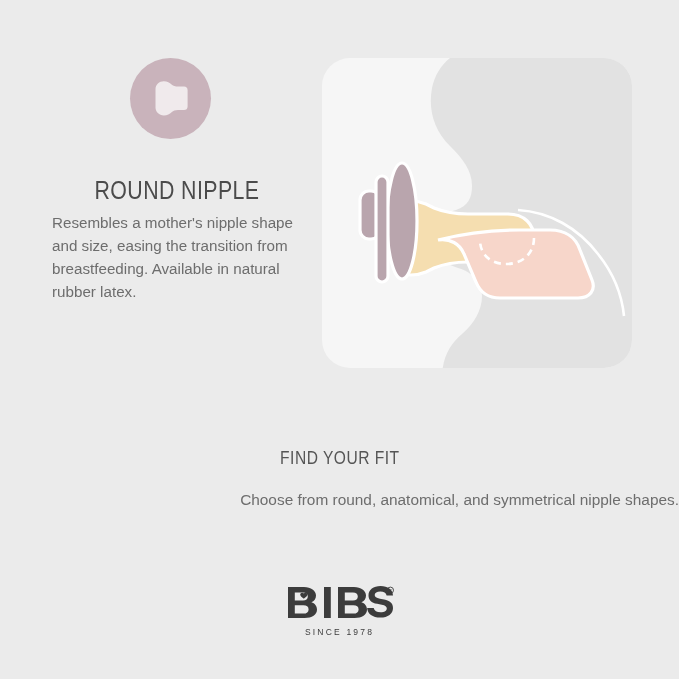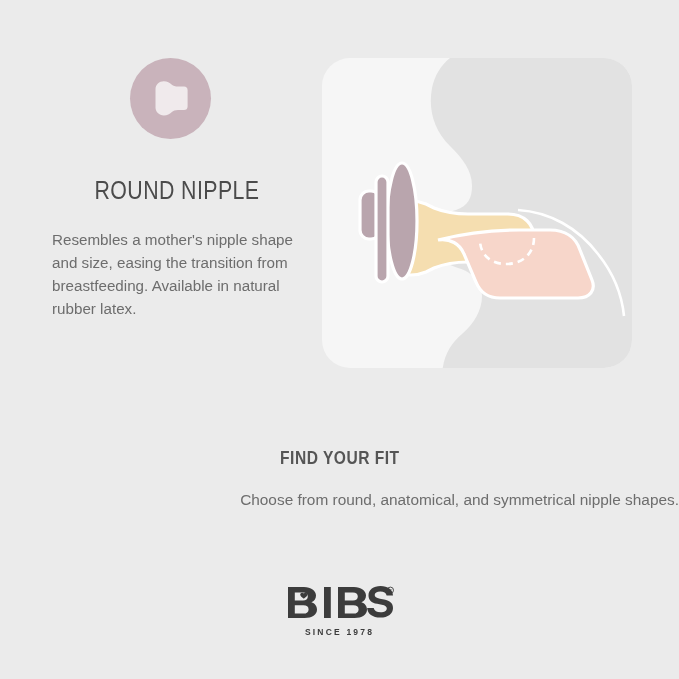--- a/index.html
+++ b/index.html
@@ -54,21 +54,21 @@
     letter-spacing: 0.5px;
     color: #4b4b4b;
     font-weight: 300;
     font-stretch: condensed;
     transform: scaleX(0.82);
     transform-origin: center top;
     white-space: nowrap;
   }
 
   .feature-desc {
-    margin-top: 22px;
+    margin-top: 5px;
     font-size: 15.2px;
     line-height: 1.52;
     color: #6d6d6d;
     font-weight: 300;
     width: 242px;
   }
 
   
   .illus-card {
     position: absolute;
@@ -87,21 +87,21 @@
   
   .find-fit-heading {
     position: absolute;
     left: 0;
     top: 447px;
     width: 679px;
     text-align: center;
     font-size: 19px;
     letter-spacing: 0.6px;
     color: #555555;
-    font-weight: 700;
+    font-weight: 400;
   }
   .find-fit-heading span {
     display: inline-block;
     transform: scaleX(0.82);
   }
 
   .find-fit-sub {
     position: absolute;
     left: 0;
     top: 491px;
@@ -124,21 +124,21 @@
     display: inline-block;
     position: relative;
   }
   .logo-mark svg { display: block; }
 
   .logo-since {
     margin-top: 3px;
     font-size: 8.5px;
     letter-spacing: 2.2px;
     color: #3c3c3c;
-    font-weight: bold;
+    font-weight: normal;
     text-align: center;
   }
 </style>
 </head>
 <body>
 
 <div class="top-section">
 
   <div class="left-col">
 

